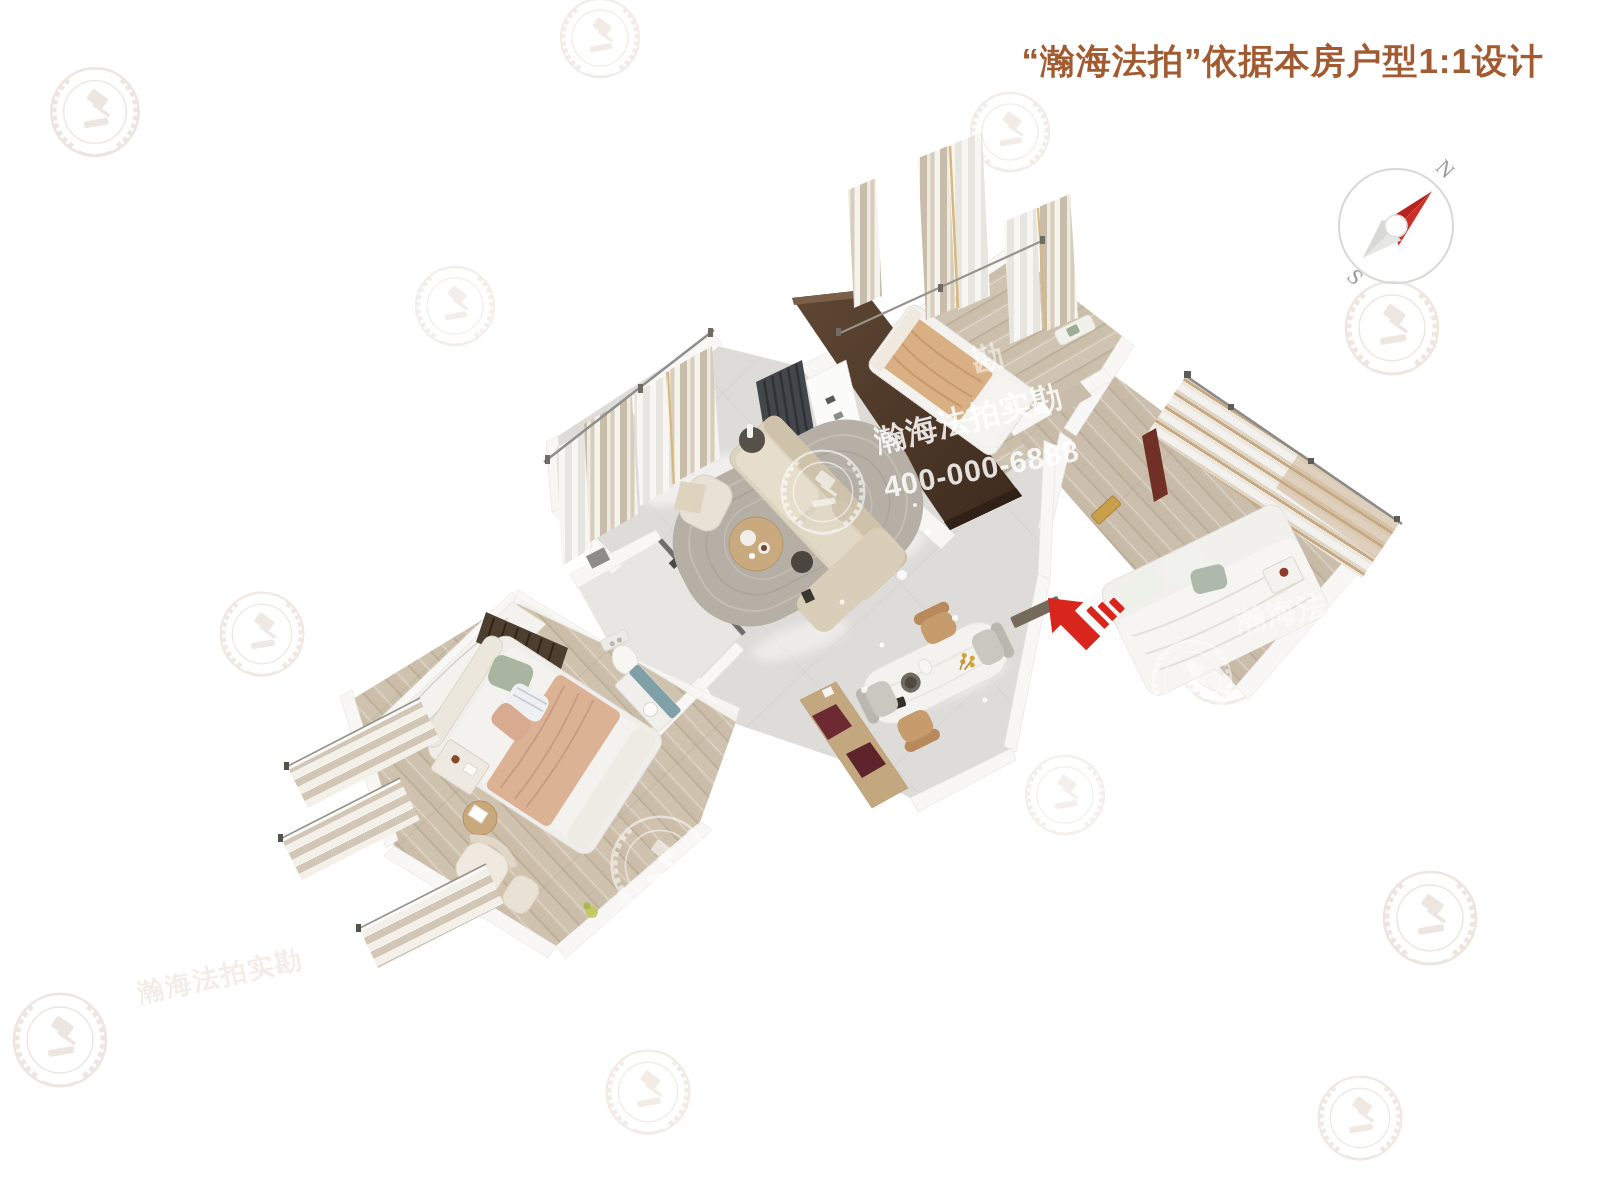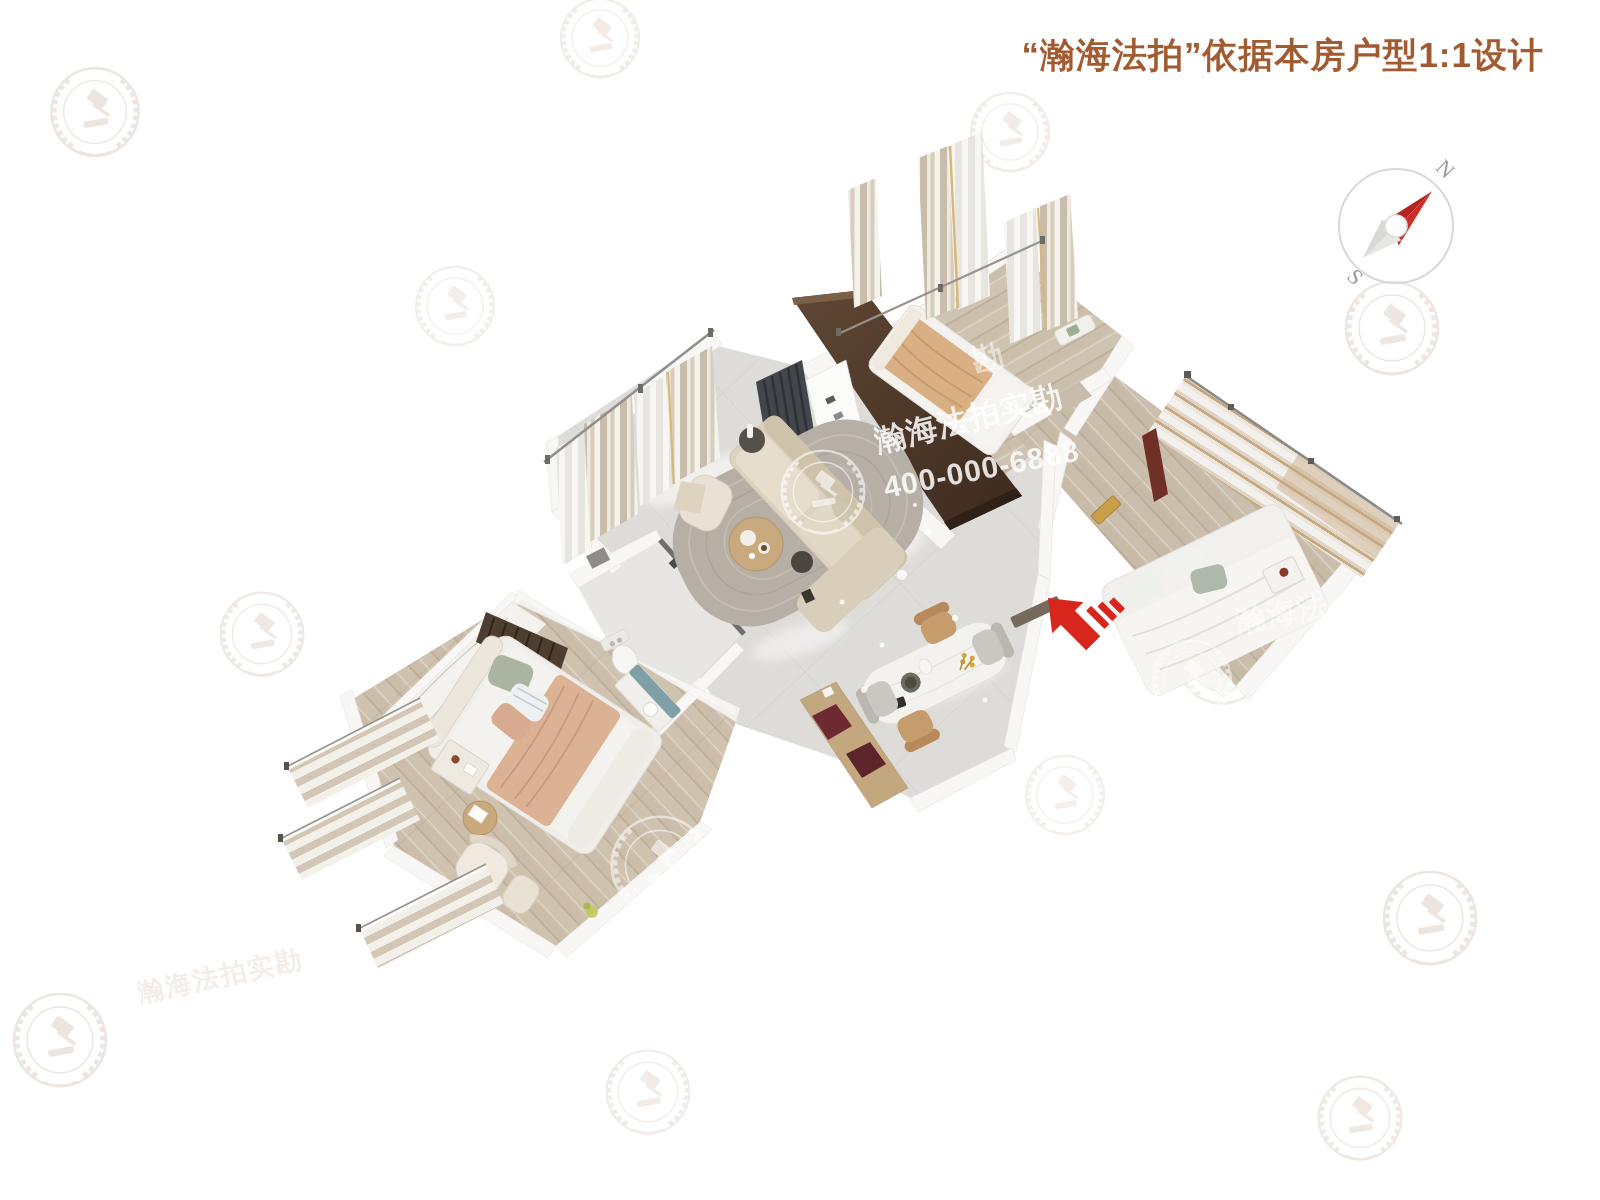--- a/index.html
+++ b/index.html
@@ -1,19 +1,19 @@
 <!DOCTYPE html>
 <html><head>
 <meta charset="utf-8">
 <style>
   html,body{margin:0;padding:0;background:#fff;}
   .stage{position:relative;width:1600px;height:1200px;background:#ffffff;overflow:hidden;
          font-family:"Liberation Sans",sans-serif;}
   .stage svg.plan{position:absolute;left:0;top:0;}
-  .title{position:absolute;top:32px;right:56px;font-size:35px;font-weight:700;
+  .title{position:absolute;top:38px;right:56px;font-size:35px;font-weight:700;
          color:#a25a30;letter-spacing:1px;white-space:nowrap;}
 </style>
 </head>
 <body>
 
 <div class="stage">
 
 <svg class="plan" width="1600" height="1200" viewBox="0 0 1600 1200">
 <defs>
   <linearGradient id="gBrown" x1="0" y1="0" x2="1" y2="1">

